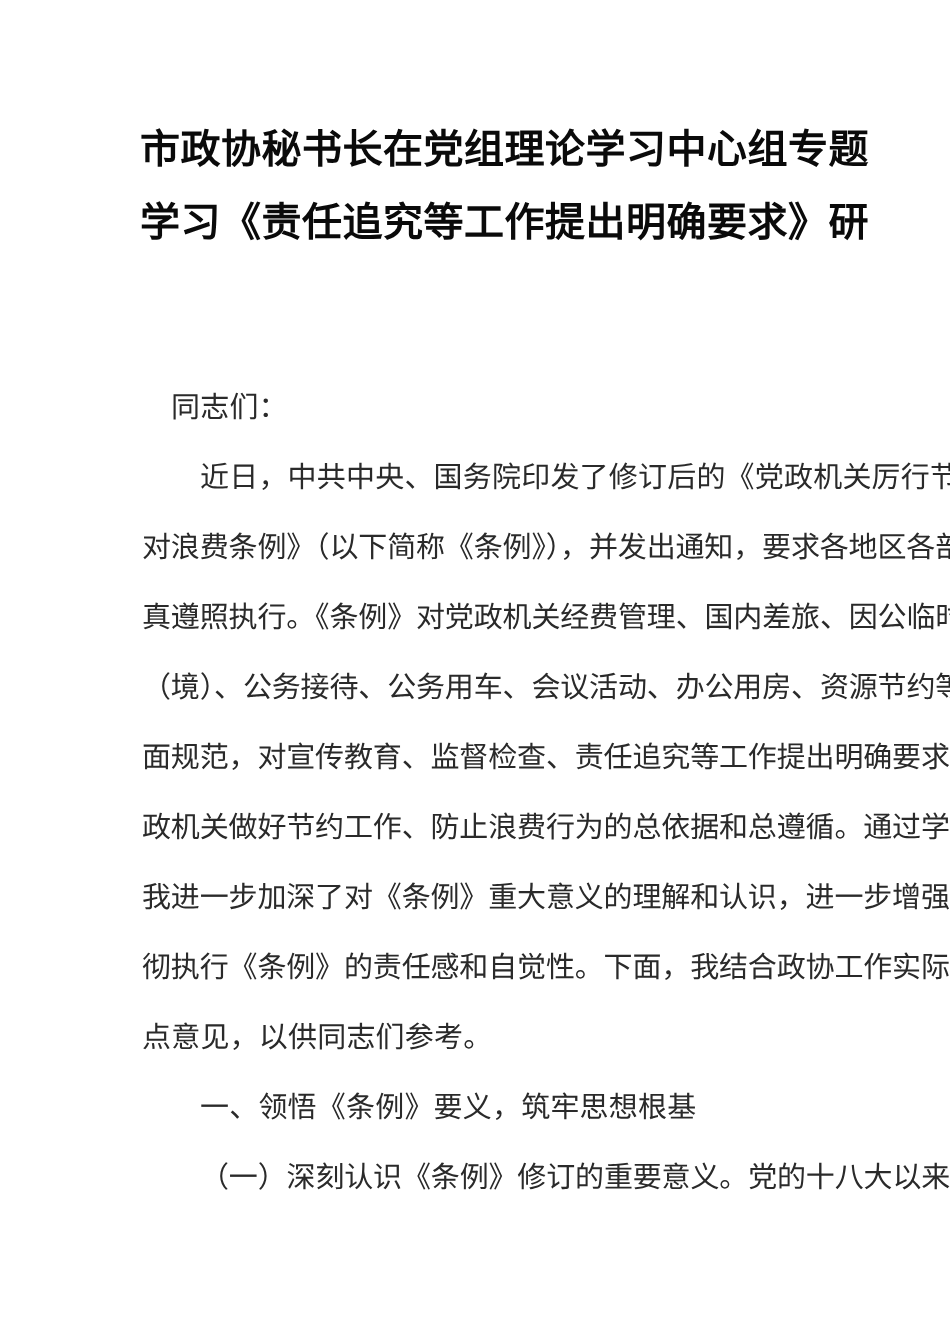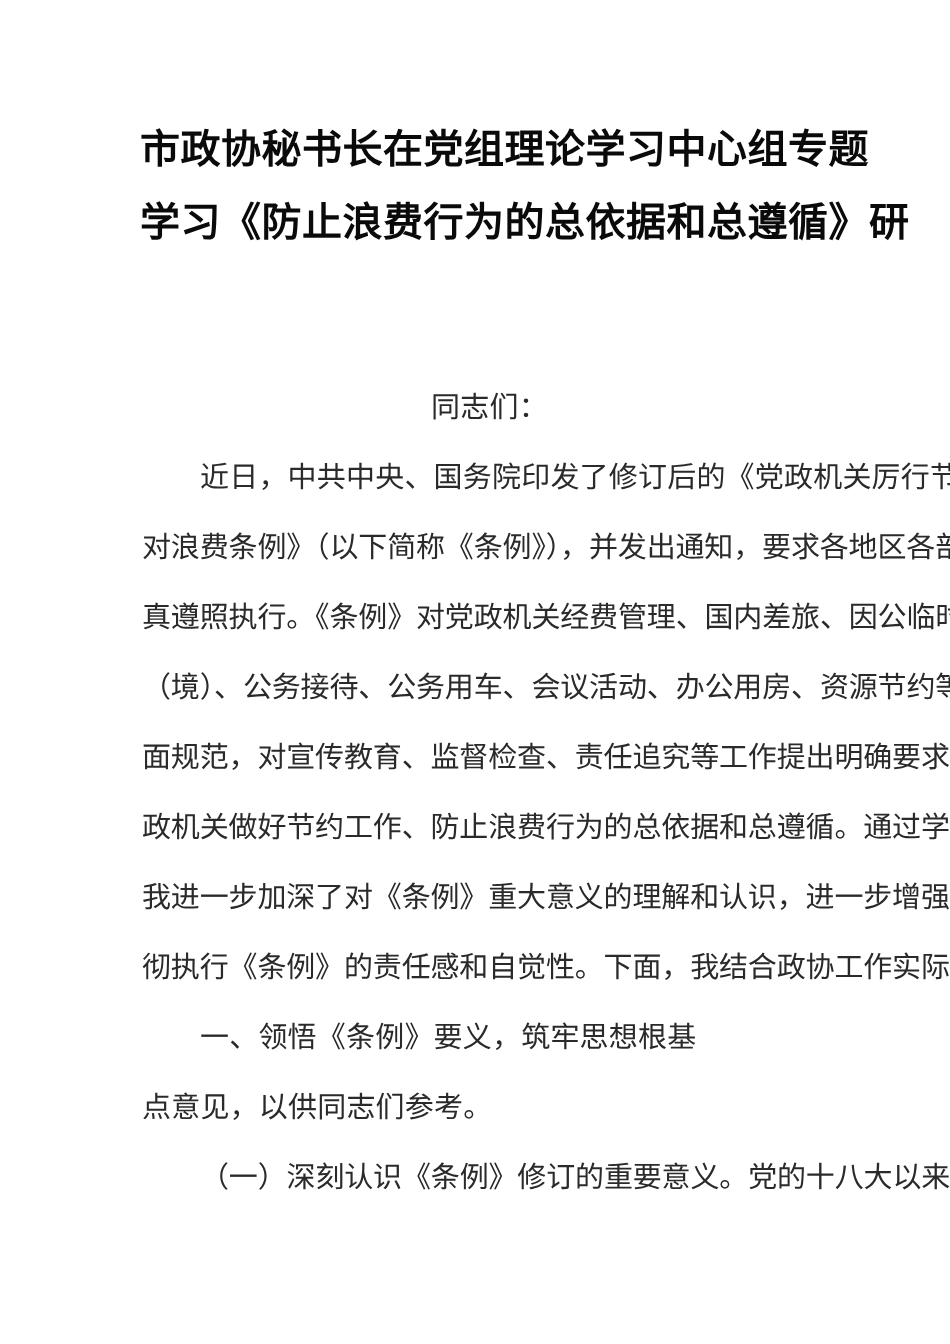--- a/index.html
+++ b/index.html
@@ -60,50 +60,49 @@
   }
 
   
   .para.indent {
     text-indent: 0;
     padding-left: 58px;
   }
 
   .para.salutation {
     padding-left: 29px;
-    text-align: center;
   }
 
   
   .para.tight {
     letter-spacing: -0.15px;
   }
 </style>
 </head>
 <body>
 
 <div class="page">
 
   <div class="doc-title">
     <span class="title-line">市政协秘书长在党组理论学习中心组专题</span>
-    <span class="title-line">学习《防止浪费行为的总依据和总遵循》研</span>
+    <span class="title-line">学习《责任追究等工作提出明确要求》研</span>
   </div>
 
   <div class="doc-body">
 
     <p class="para salutation">同志们：</p>
 
     <p class="para indent">近日，中共中央、国务院印发了修订后的《党政机关厉行节约反</p>
     <p class="para tight">对浪费条例》（以下简称《条例》），并发出通知，要求各地区各部门认</p>
     <p class="para tight">真遵照执行。《条例》对党政机关经费管理、国内差旅、因公临时出国</p>
     <p class="para tight">（境）、公务接待、公务用车、会议活动、办公用房、资源节约等作出全</p>
     <p class="para tight">面规范，对宣传教育、监督检查、责任追究等工作提出明确要求，是党</p>
     <p class="para tight">政机关做好节约工作、防止浪费行为的总依据和总遵循。通过学习，</p>
     <p class="para tight">我进一步加深了对《条例》重大意义的理解和认识，进一步增强了贯</p>
     <p class="para tight">彻执行《条例》的责任感和自觉性。下面，我结合政协工作实际，谈几</p>
+    <p class="para">点意见，以供同志们参考。</p>
+
     <p class="para indent">一、领悟《条例》要义，筑牢思想根基</p>
-
-    <p class="para">点意见，以供同志们参考。</p>
     <p class="para indent tight">（一）深刻认识《条例》修订的重要意义。党的十八大以来，以习近</p>
 
   </div>
 
 </div>
 
 </body></html>

